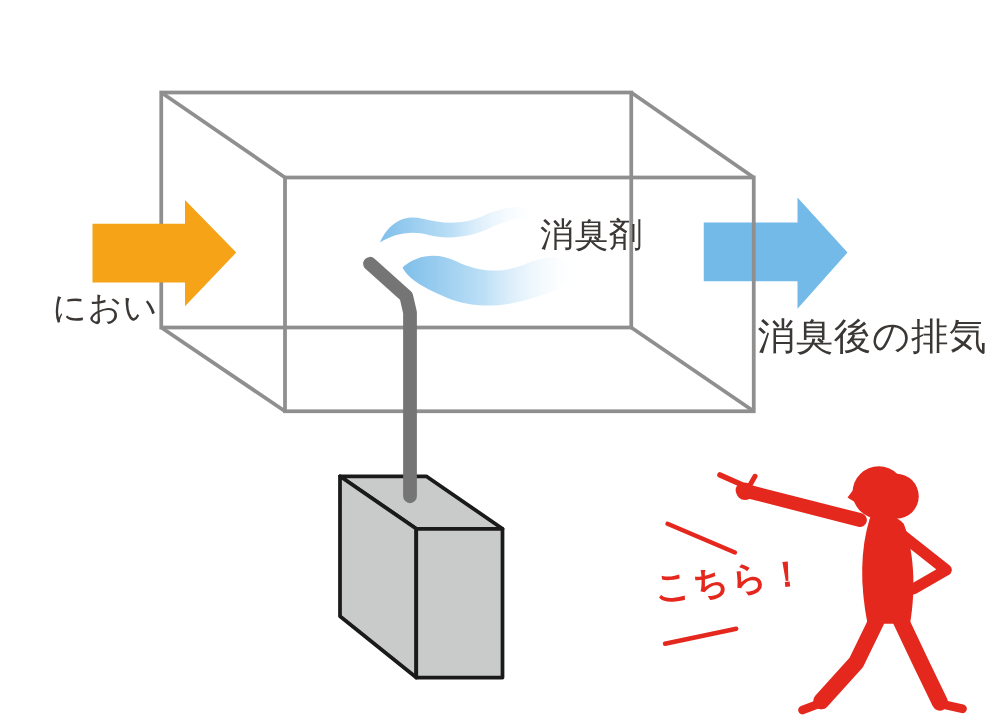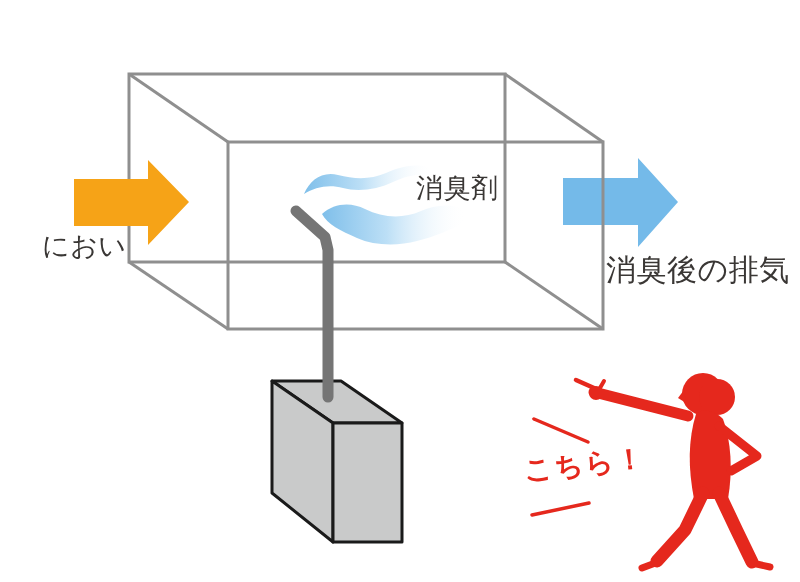--- a/index.html
+++ b/index.html
@@ -107,20 +107,20 @@
       <path fill="none" stroke-width="13" stroke-linecap="round" stroke-linejoin="round" d="M703,493 L685,530 L657,561"></path>
       <path fill="none" stroke-width="13" stroke-linecap="round" stroke-linejoin="round" d="M719,493 L737,531 L752,562"></path>
 
       <path fill="none" stroke-width="7" stroke-linecap="round" d="M658,562 L642,568"></path>
       <path fill="none" stroke-width="7" stroke-linecap="round" d="M752,563 L770,567"></path>
     </g>
   </svg>
 
   <div class="lbl" style="left:42px; top:231px;">におい</div>
 
-  <div class="lbl" style="left:416px; top:173px;">消臭剤</div>
+  <div class="lbl" style="left:432px; top:173px;">消臭剤</div>
 
 
   <div class="lbl lbl-outlet" style="left:606px; top:253px;">消臭後の排気</div>
 
   <div class="callout">こちら！</div>
 
 </div>
 
 </body></html>

